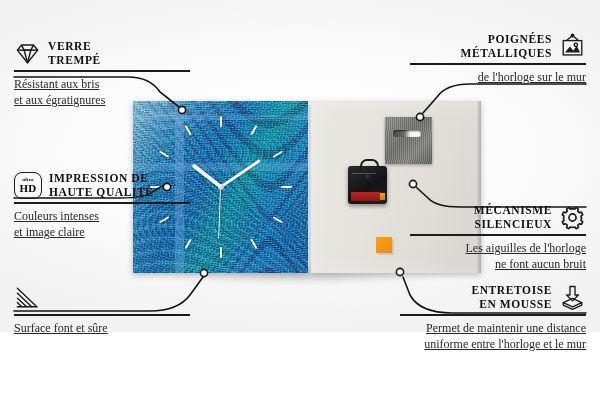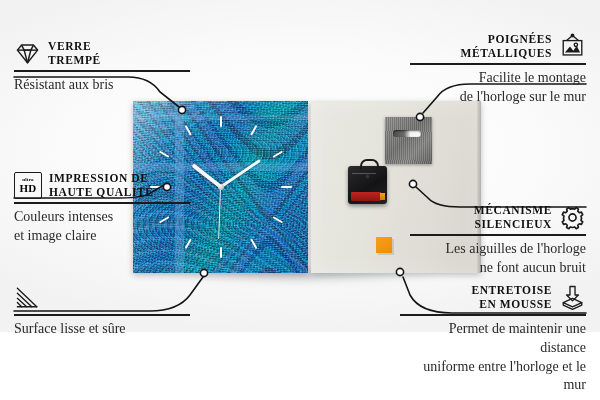--- a/index.html
+++ b/index.html
@@ -114,27 +114,27 @@
   .label.left .head{justify-content:flex-start;flex-direction:row;}
   .label.right .head{justify-content:flex-end;flex-direction:row;}
   .title{
     font-family:"Liberation Serif",serif;font-weight:700;
     font-size:11.5px;letter-spacing:.6px;color:#111;line-height:1.18;
     text-transform:uppercase;
   }
   .label.left .title{text-align:left;}
   .label.right .title{text-align:right;}
   .rule{height:1.6px;background:#1b1b1b;margin:3px 0 4px;}
-  .desc{font-size:14px;line-height:1.35;color:#2a2a2a;}
+  .desc{font-size:12px;line-height:1.35;color:#2a2a2a;text-decoration:underline;}
   .label.left .desc{text-align:left;}
   .label.right .desc{text-align:right;}
   .ico{width:27px;height:27px;flex:0 0 27px;display:block;}
 
   .hd-badge{
-    width:26px;height:25px;border:1.6px solid #1b1b1b;border-radius:2px;
+    width:26px;height:25px;border:1.6px solid #1b1b1b;border-radius:8px;
     display:flex;flex-direction:column;align-items:center;justify-content:center;
     line-height:1;flex:0 0 26px;
   }
   .hd-badge .u{font-size:5px;font-weight:700;letter-spacing:.2px;}
   .hd-badge .h{font-size:11px;font-weight:700;letter-spacing:.3px;margin-top:1px;}
 </style>
 </head>
 <body>
 
 <div id="stage">
@@ -220,20 +220,21 @@
         </g>
       </svg>
       <div class="title">
         <div>VERRE</div>
         <div>TREMPÉ</div>
       </div>
     </div>
     <div class="rule"></div>
     <div class="desc">
       <div>Résistant aux bris</div>
+      <div>et aux égratignures</div>
     </div>
   </div>
 
   <div class="label left" style="left:14px;top:172px;">
     <div class="head">
       <div class="hd-badge">
         <span class="u">ultra</span>
         <span class="h">HD</span>
       </div>
       <div class="title">
@@ -255,21 +256,21 @@
           <path d="M4 5 L27 27"></path>
           <path d="M4 11 L21 27"></path>
           <path d="M4 17 L15 27"></path>
           <path d="M4 22 L9 27"></path>
           <path d="M27 27 H4"></path>
         </g>
       </svg>
     </div>
     <div class="rule"></div>
     <div class="desc">
-      <div>Surface lisse et sûre</div>
+      <div>Surface font et sûre</div>
     </div>
   </div>
 
   <div class="label right" style="left:410px;top:33px;">
     <div class="head">
       <div class="title">
         <div>POIGNÉES</div>
         <div>MÉTALLIQUES</div>
       </div>
       <svg class="ico" viewBox="0 0 32 32">
@@ -278,21 +279,20 @@
             <path d="M16 3 L23 9"></path>
           <circle cx="16" cy="3" r="1.5" fill="#1b1b1b"></circle>
           <rect x="5" y="9" width="22" height="17"></rect>
           <path d="M7 23 L13 16 L17 21 L21 15 L25 23 Z" fill="#1b1b1b" stroke="none"></path>
           <circle cx="20" cy="14" r="2"></circle>
         </g>
       </svg>
     </div>
     <div class="rule"></div>
     <div class="desc">
-      <div>Facilite le montage</div>
       <div>de l'horloge sur le mur</div>
     </div>
   </div>
 
   <div class="label right" style="left:410px;top:172px;margin-top:32px;">
     <div class="head">
       <div class="title">
         <div>MÉCANISME</div>
         <div>SILENCIEUX</div>
       </div>

